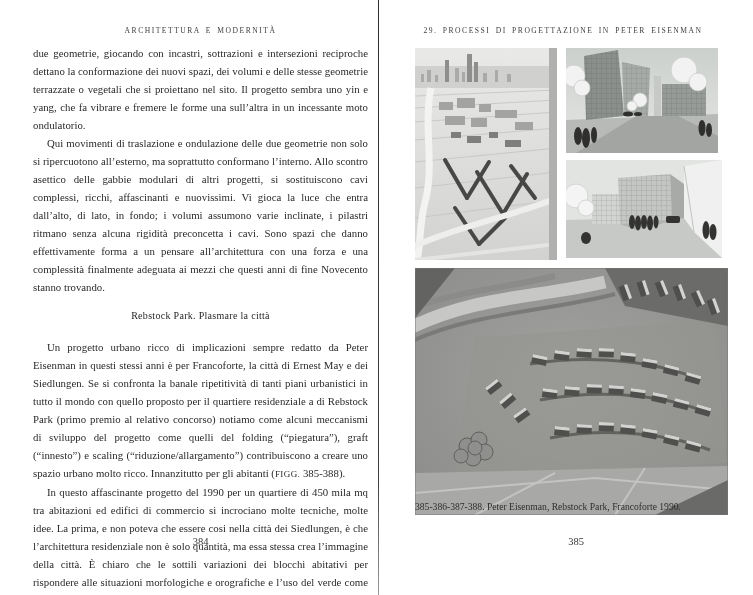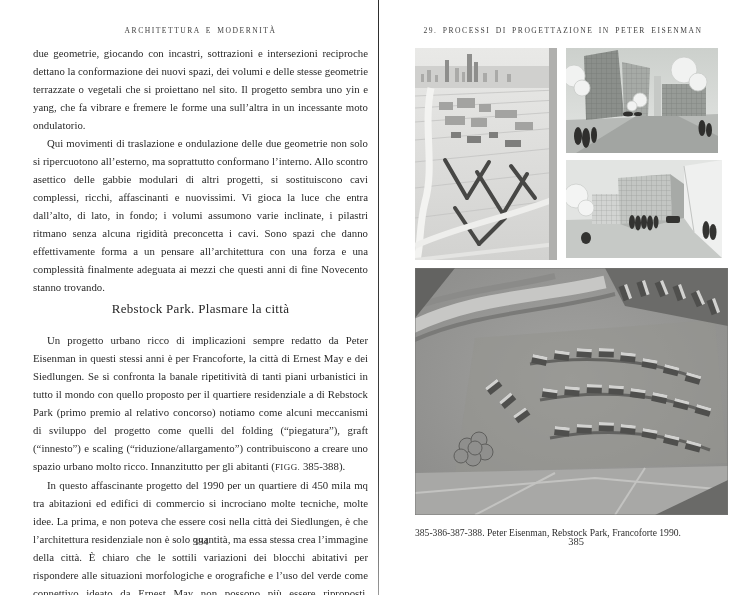--- a/index.html
+++ b/index.html
@@ -30,42 +30,42 @@
     position: absolute; left: 33px; top: 44px; width: 335px;
     font-size: 10.8px; line-height: 18px;
     text-align: justify; text-justify: inter-word;
   }
   .text-col p { margin: 0; }
   .text-col p.indent { text-indent: 14px; }
   .italic { }
   .smallcaps { font-size: 9px; letter-spacing: 0.4px; font-family: Liberation Serif, serif; }
 
   .section-heading {
-    font-size: 13px; font-weight: normal; letter-spacing: 0.3px;
+    font-size: 10px; font-weight: normal; letter-spacing: 0.3px;
     text-align: center; text-indent: 0 !important;
-    margin: 4px 0 13px !important;
+    margin: 11px 0 13px !important;
     color: #262626;
   }
 
   .folio {
     position: absolute; top: 536px;
     font-size: 10.5px; color: #333333; text-align: center;
   }
   #folio-left  { left: 33px;  width: 335px; }
   #folio-right { left: 415px; width: 322px; }
 
   figure { position: absolute; margin: 0; padding: 0; }
   figure svg { display: block; width: 100%; height: 100%; }
   #fig385 { left: 415px; top: 48px;  width: 142px; height: 212px; }
   #fig386 { left: 566px; top: 48px;  width: 152px; height: 105px; }
   #fig387 { left: 566px; top: 160px; width: 156px; height: 98px;  }
   #fig388 { left: 415px; top: 268px; width: 313px; height: 247px; }
 
   .caption {
-    position: absolute; left: 415px; top: 527px; width: 322px;
+    position: absolute; left: 415px; top: 501px; width: 322px;
     font-size: 9.6px; color: #2e2e2e; white-space: nowrap;
   }
 </style>
 </head>
 <body>
 
 <div class="spread">
 
   <div class="running-head" id="head-left">ARCHITETTURA E MODERNITÀ</div>
 

